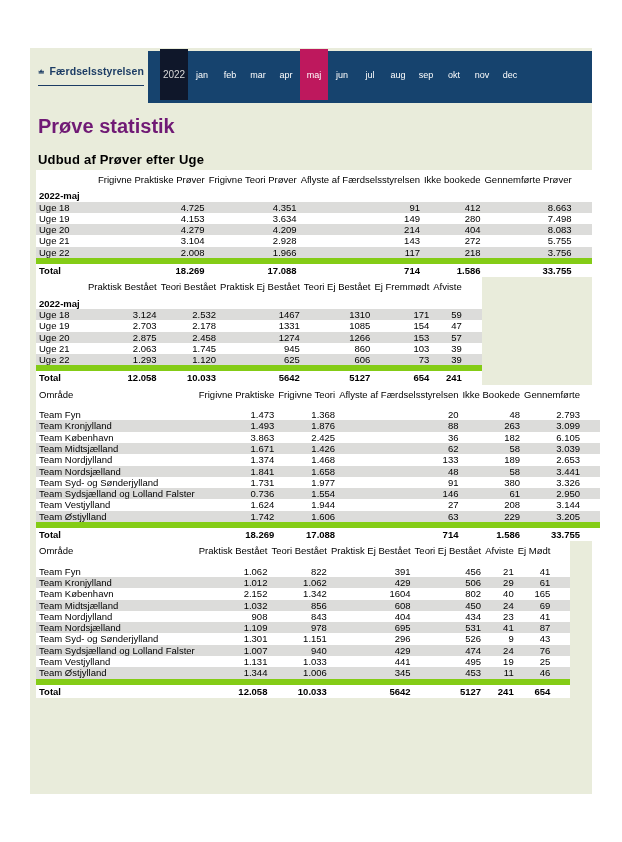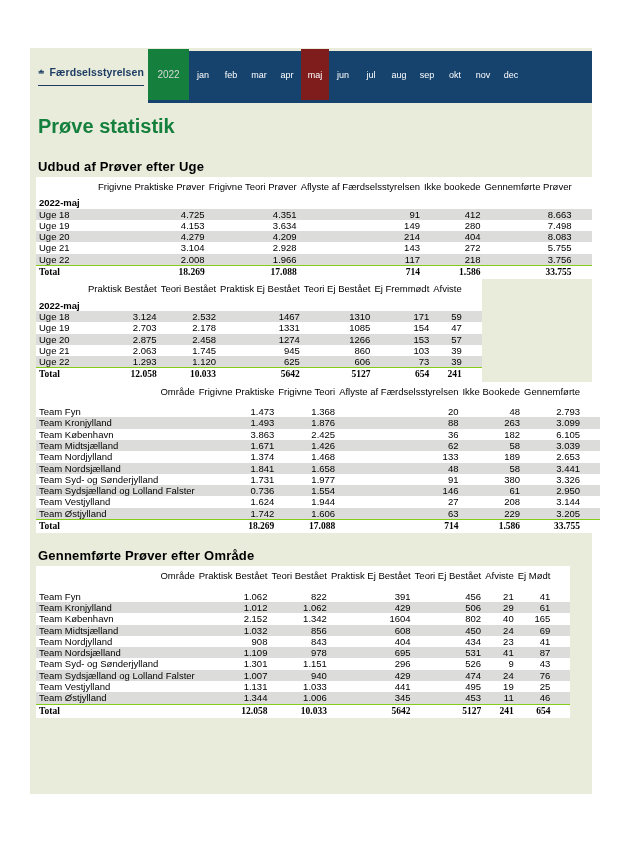--- a/index.html
+++ b/index.html
@@ -2,48 +2,48 @@
 <html><head>
 <meta charset="utf-8">
 <style>
   * { margin:0; padding:0; box-sizing:border-box; }
   body { font-family:"Liberation Sans", sans-serif; background:#fff; }
   .page { position:relative; width:622px; height:842px; background:#ffffff; overflow:hidden; }
   .content { position:absolute; left:30px; top:48px; width:562px; height:746px; background:#E9ECDB; }
 
   
   .topbar { position:relative; height:57px; }
-  .logo { position:absolute; left:8px; top:17px; width:106px; display:flex; align-items:center; gap:5px;
+  .logo { position:absolute; left:8px; top:17px; width:106px; display:flex; align-items:flex-start; gap:5px;
           border-bottom:1px solid #1c3c64; padding-bottom:7px; }
   .logo-text { font-size:10.5px; font-weight:700; color:#1c3c64; letter-spacing:.1px; }
   .navbar { position:absolute; left:118px; top:3px; right:0; height:52px; background:#16436E; display:flex; }
-  .year-box { margin-left:0; margin-top:-2px; width:41px; height:51px; background:#15803d;
+  .year-box { margin-left:12px; margin-top:-2px; width:28px; height:51px; background:#0f172a;
               color:#D8D8D8; font-size:10px; display:flex; align-items:center; justify-content:center; cursor:pointer; }
   .months { display:flex; margin-top:-2px; height:51px; }
   .month { width:28px; height:51px; display:flex; align-items:center; justify-content:center;
            color:#fff; font-size:9px; cursor:pointer; }
-  .month.selected { background:#7f1d1d; }
+  .month.selected { background:#be185d; }
 
   
-  .title { margin:10px 0 0 8px; font-size:20px; font-weight:700; color:#15803d; }
+  .title { margin:10px 0 0 8px; font-size:20px; font-weight:700; color:#701a75; }
   h2.sec { margin:15px 0 3px 8px; font-size:13px; font-weight:800; color:#000; letter-spacing:.2px; }
-  section:first-of-type h2.sec { margin-top:21px; }
+  section:first-of-type h2.sec { margin-top:14px; }
 
   
   table { margin-left:6px; border-collapse:collapse; background:#fff; }
   th, td { font-size:9.5px; line-height:11.3px; padding:0 2px; white-space:nowrap; color:#000; }
   th { font-weight:400; text-align:right; padding:4px 2px 3px; vertical-align:bottom; }
-  th.first { text-align:right; padding-left:3px; }
+  th.first { text-align:left; padding-left:3px; }
   td { text-align:right; }
   td.first { text-align:left; padding-left:3px; }
   td.indent { }
   tr.stripe { background:#DCDCDA; }
   tr.grp td { font-weight:700; padding:2px 2px 0 3px; text-align:left; }
   tr.spacer td { height:6px; padding:0; }
-  tr.total td { font-weight:700; border-top:1px solid #84cc16; padding-top:1px; padding-bottom:1px;font-family:Liberation Serif, serif; }
+  tr.total td { font-weight:700; border-top:6px solid #84cc16; padding-top:1px; padding-bottom:1px; }
   th:last-child, td:last-child { padding-right:20px; }
 </style>
 </head>
 <body>
 
 <div class="page">
   <div class="content">
 
     <div class="topbar">
       <div class="logo">
@@ -346,21 +346,20 @@
               <td>17.088</td>
               <td>714</td>
               <td>1.586</td>
               <td>33.755</td>
             </tr>
           </tbody>
         </table>
     </section>
 
     <section>
-      <h2 class="sec">Gennemførte Prøver efter Område</h2>
       <table>
         <colgroup>
             <col style="width:140px">
             <col style="width:60px">
             <col style="width:55px">
             <col style="width:70px">
             <col style="width:61px">
             <col style="width:32px">
             <col style="width:35px">
           </colgroup>

